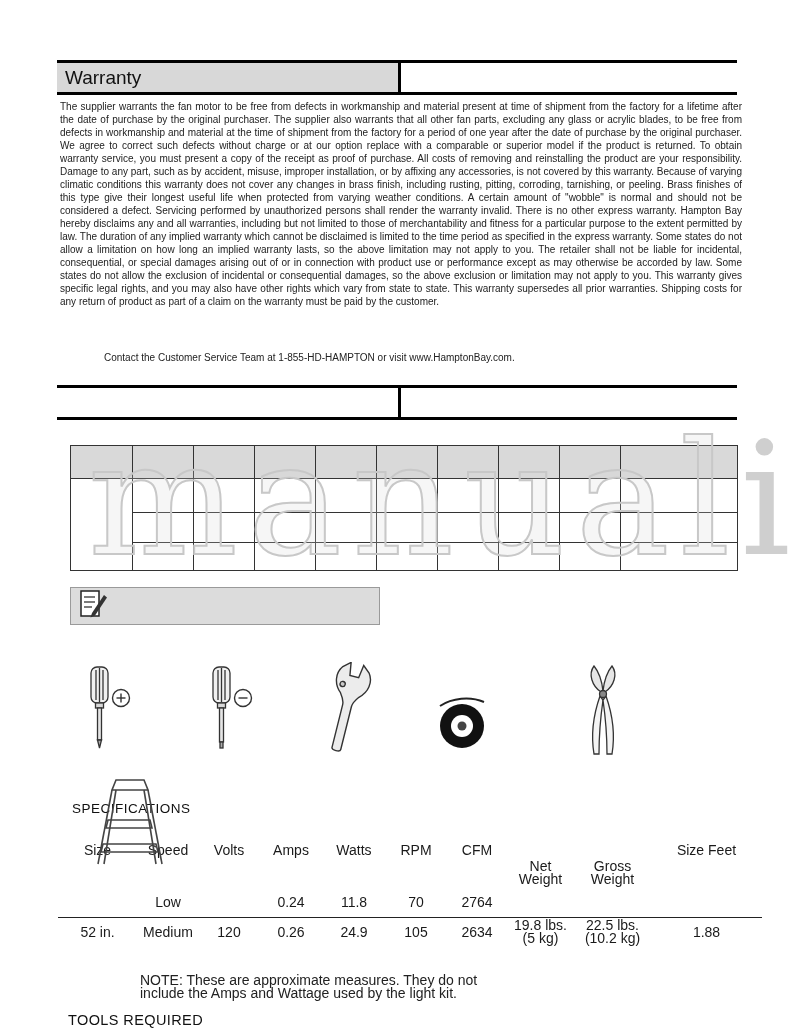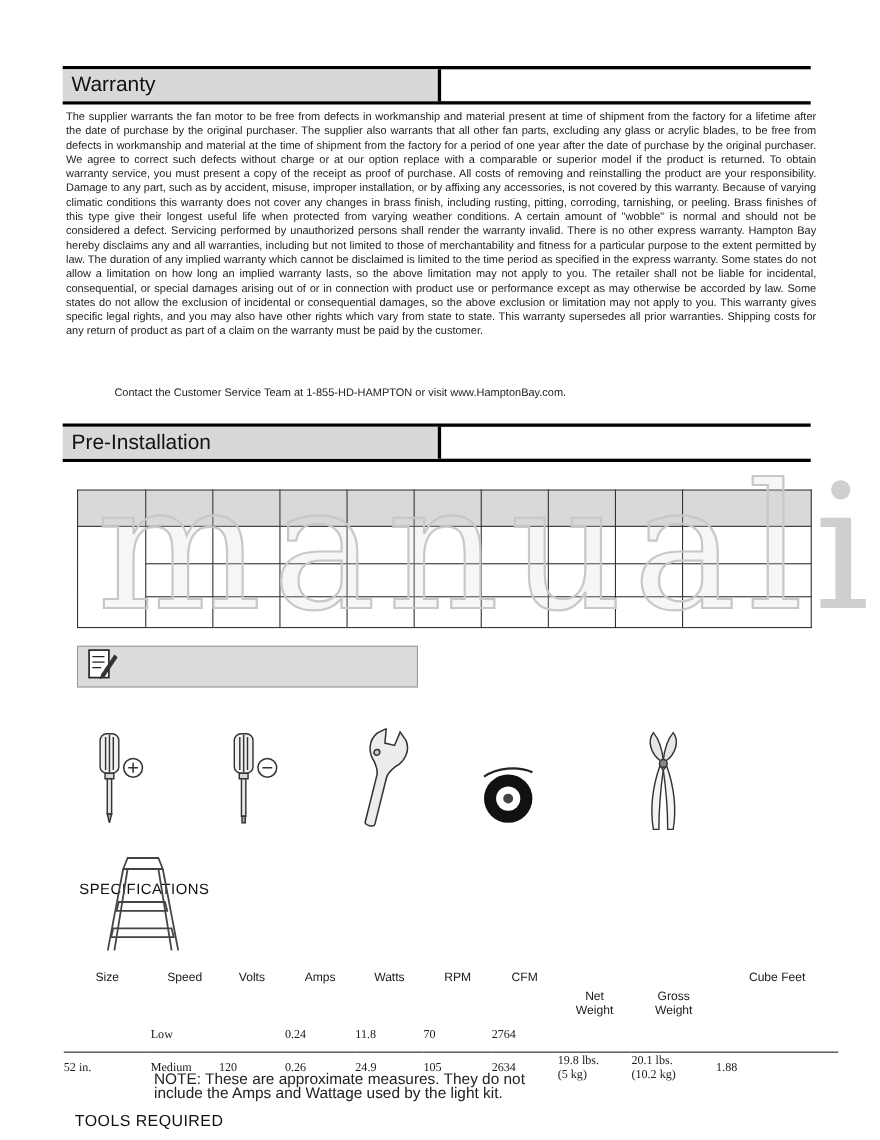--- a/index.html
+++ b/index.html
@@ -51,25 +51,25 @@
     position:absolute; left:70px; top:587px; width:310px; height:38px;
     background:#dcdcdc; border:1px solid #9a9a9a; display:flex; align-items:center; padding-left:8px;
   }
 
   
   .tool { position:absolute; }
 
   
   .spec-title { position:absolute; left:72px; top:801px; font-size:13.5px; color:#111; letter-spacing:0.5px; }
   .spec-table {
-    position:absolute; left:58px; top:852px; width:704px;
-    border-collapse:collapse; table-layout:fixed; font-size:11px; color:#1a1a1a;
+    position:absolute; left:58px; top:812px; width:704px;
+    border-collapse:collapse; table-layout:fixed; font-size:14px; color:#1a1a1a;
   }
   .spec-table th { font-weight:normal; height:46px; vertical-align:middle; text-align:center; }
-  .spec-table td { height:30px; text-align:left; vertical-align:middle;font-family:Liberation Serif, serif; }
+  .spec-table td { height:30px; text-align:center; vertical-align:middle; }
   .spec-table tr.rule-row td { border-bottom:1.5px solid #222; }
   .spec-table .narrow { display:inline-block; max-width:46px; line-height:13px;margin-top:48px; }
   .two-line div { line-height:13px; }
 
   .spec-note { position:absolute; left:140px; top:974px; font-size:14px; line-height:13px; color:#222; }
   .tools-required { position:absolute; left:68px; top:1012px; font-size:14.5px; font-weight:normal; letter-spacing:0.4px; color:#111;text-align:right; }
 </style>
 </head>
 <body>
 
@@ -85,23 +85,20 @@
     </div>
     <div class="rule"></div>
   </div>
 
   <p class="warranty-body">The supplier warrants the fan motor to be free from defects in workmanship and material present at time of shipment from the factory for a lifetime after the date of purchase by the original purchaser. The supplier also warrants that all other fan parts, excluding any glass or acrylic blades, to be free from defects in workmanship and material at the time of shipment from the factory for a period of one year after the date of purchase by the original purchaser. We agree to correct such defects without charge or at our option replace with a comparable or superior model if the product is returned. To obtain warranty service, you must present a copy of the receipt as proof of purchase. All costs of removing and reinstalling the product are your responsibility. Damage to any part, such as by accident, misuse, improper installation, or by affixing any accessories, is not covered by this warranty. Because of varying climatic conditions this warranty does not cover any changes in brass finish, including rusting, pitting, corroding, tarnishing, or peeling. Brass finishes of this type give their longest useful life when protected from varying weather conditions. A certain amount of "wobble" is normal and should not be considered a defect. Servicing performed by unauthorized persons shall render the warranty invalid. There is no other express warranty. Hampton Bay hereby disclaims any and all warranties, including but not limited to those of merchantability and fitness for a particular purpose to the extent permitted by law. The duration of any implied warranty which cannot be disclaimed is limited to the time period as specified in the express warranty. Some states do not allow a limitation on how long an implied warranty lasts, so the above limitation may not apply to you. The retailer shall not be liable for incidental, consequential, or special damages arising out of or in connection with product use or performance except as may otherwise be accorded by law. Some states do not allow the exclusion of incidental or consequential damages, so the above exclusion or limitation may not apply to you. This warranty gives specific legal rights, and you may also have other rights which vary from state to state. This warranty supersedes all prior warranties. Shipping costs for any return of product as part of a claim on the warranty must be paid by the customer.</p>
   <p class="warranty-contact">Contact the Customer Service Team at 1-855-HD-HAMPTON or visit www.HamptonBay.com.</p>
 
   <div class="section-header" style="top:385px;">
     <div class="rule"></div>
     <div class="header-row">
-      <div class="header-box">
-        <span>Pre-Installation</span>
-      </div>
       <div class="header-vline"></div>
     </div>
     <div class="rule"></div>
   </div>
 
   <table class="parts-table">
     <colgroup>
       <col style="width:62px">
         <col style="width:61px">
         <col style="width:61px">
@@ -281,21 +278,21 @@
       <tr>
         <th>Size</th>
         <th>Speed</th>
         <th>Volts</th>
         <th>Amps</th>
         <th>Watts</th>
         <th>RPM</th>
         <th>CFM</th>
         <th><span class="narrow">Net Weight</span></th>
         <th><span class="narrow">Gross Weight</span></th>
-        <th>Cube Feet</th>
+        <th>Size Feet</th>
       </tr>
     </thead>
     <tbody>
       <tr class="rule-row">
         <td></td>
         <td>Low</td>
         <td></td>
         <td>0.24</td>
         <td>11.8</td>
         <td>70</td>
@@ -310,21 +307,21 @@
         <td>120</td>
         <td>0.26</td>
         <td>24.9</td>
         <td>105</td>
         <td>2634</td>
         <td class="two-line">
           <div>19.8 lbs.</div>
           <div>(5 kg)</div>
         </td>
         <td class="two-line">
-          <div>20.1 lbs.</div>
+          <div>22.5 lbs.</div>
           <div>(10.2 kg)</div>
         </td>
         <td>1.88</td>
       </tr>
     </tbody>
   </table>
 
   <div class="spec-note">
     <div>NOTE: These are approximate measures. They do not</div>
     <div>include the Amps and Wattage used by the light kit.</div>

